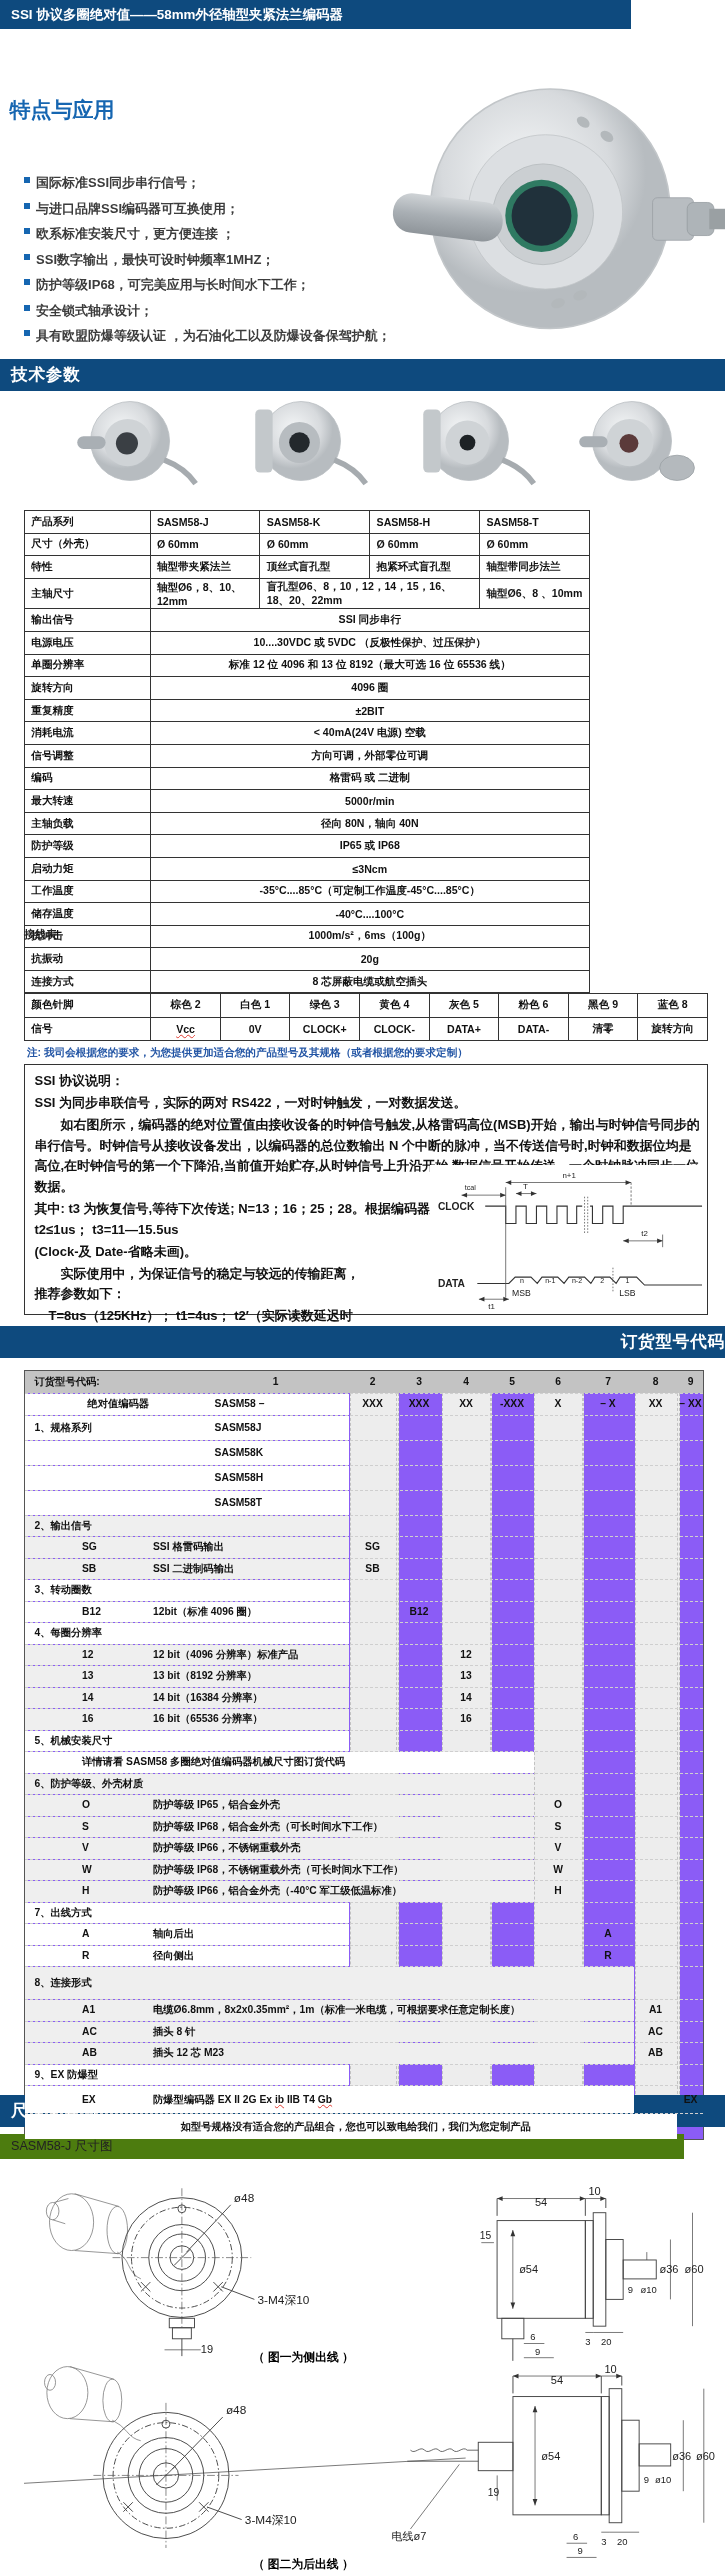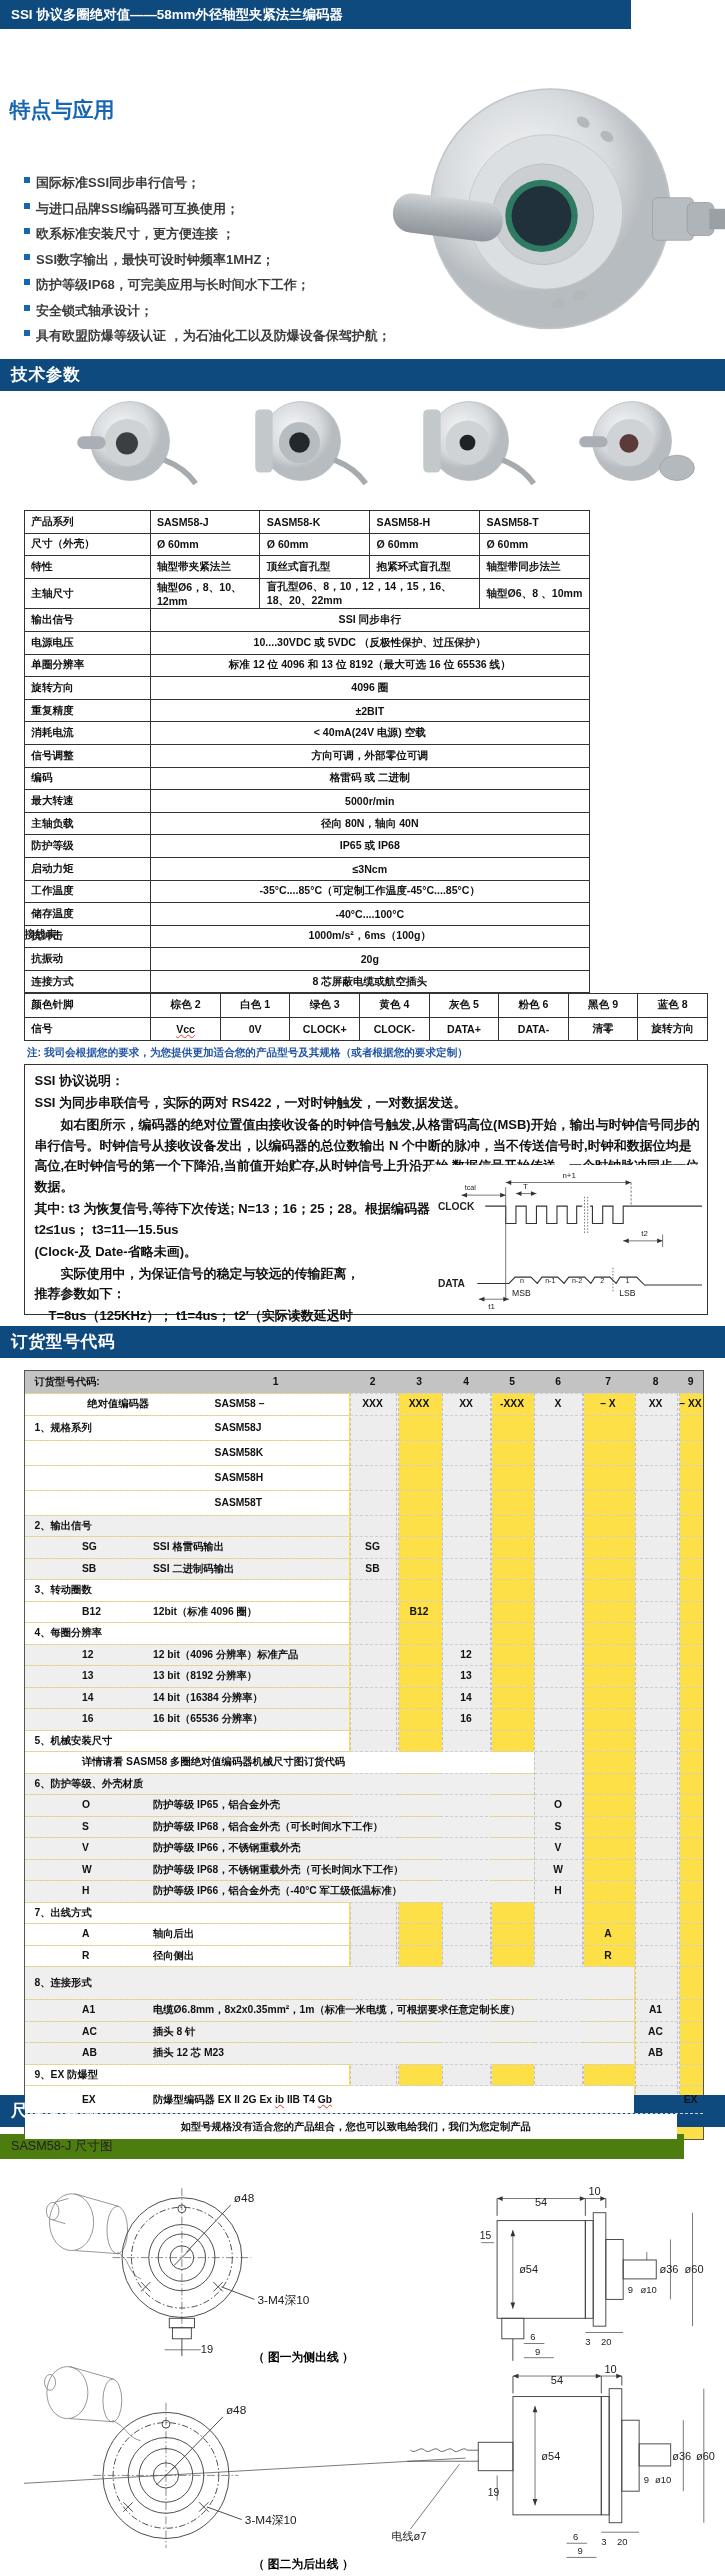--- a/index.html
+++ b/index.html
@@ -23,21 +23,21 @@
   table.wire{border-collapse:collapse;width:684px;table-layout:fixed;border:1.6px solid #333;}
   table.wire td{border:0.8px solid #333;font-size:10.6px;font-weight:700;color:#111;height:20.5px;text-align:center;background:#fff;}
   table.wire td.lc{width:118px;text-align:left;padding-left:6.3px;}
   .sq{text-decoration:underline wavy #e0392f;text-decoration-thickness:1.2px;}
   .note-line{color:#2456a5;font-size:10.6px;font-weight:700;}
   
   .ssi-box{border:1.6px solid #333;box-sizing:border-box;background:#fff;font-size:13px;font-weight:600;color:#111;line-height:20.5px;padding:6.3px 9.5px;}
   .ssi-box p{margin:0 0 1.6px 0;}
   .ind{ text-indent:2em;}
   
-  .ord{box-sizing:border-box;border:1.6px solid #555;background:#fde047;position:relative;}
+  .ord{box-sizing:border-box;border:1.6px solid #555;background:#8b5cf6;position:relative;}
   .stripe{position:absolute;top:22px;bottom:20.5px;background:#ededed;border-left:0.8px dashed #c2c2c2;border-right:0.8px dashed #c2c2c2;z-index:0;}
   .vline{position:absolute;top:22px;bottom:20.5px;border-left:0.8px dashed #c2c2c2;z-index:0;}
   .orow{position:relative;z-index:1;display:grid;grid-template-columns:177px 147px 47px 46px 48px 44px 48px 52px 43px 27px;min-height:20.5px;line-height:20.5px;border-top:0.8px dashed #cfcfcf;font-size:10.3px;font-weight:700;color:#111;}
   .orow.hd{background:#c3c3c3;border-top:none;min-height:22px;line-height:22px;}
   .orow .oc{overflow:visible;white-space:nowrap;}
   .lab{grid-column:1;padding-left:9.5px;}
   .base{grid-column:2;}
   .k1{grid-column:3;text-align:center;}
   .k2{grid-column:4;text-align:center;}
   .k3{grid-column:5;text-align:center;}
@@ -335,21 +335,21 @@
       <text x="104" y="166" font-size="11" fill="#222">MSB</text>
       <text x="240" y="166" font-size="11" fill="#222">LSB</text>
       <text x="114" y="150" font-size="9" fill="#222">n</text>
       <text x="146" y="150" font-size="9" fill="#222">n-1</text>
       <text x="180" y="150" font-size="9" fill="#222">n-2</text>
       <text x="216" y="150" font-size="9" fill="#222">2</text>
       <text x="248" y="150" font-size="9" fill="#222">1</text>
     </svg>
   </div>
 
-  <div class="abs banner sec-banner" style="top:1326px;">
+  <div class="abs banner sec-banner" style="top:1326px;justify-content:flex-end;">
     <span>订货型号代码</span>
   </div>
 
   <div class="abs ord" style="left:24px;top:1370px;width:680px;">
     <div class="stripe" style="left:325px;width:47px;"></div>
     <div class="stripe" style="left:417px;width:48px;"></div>
     <div class="stripe" style="left:509px;width:48px;"></div>
     <div class="stripe" style="left:610px;width:43px;"></div>
     <div class="vline" style="left:177px;"></div>
     <div class="vline" style="left:371px;"></div>

